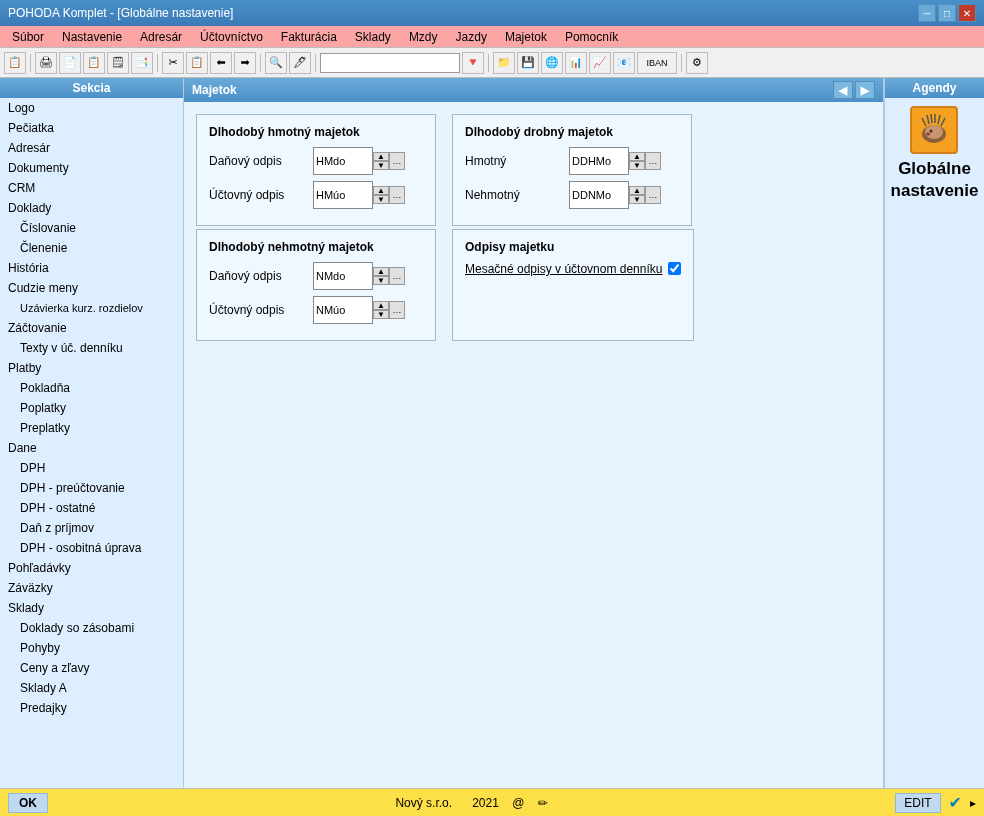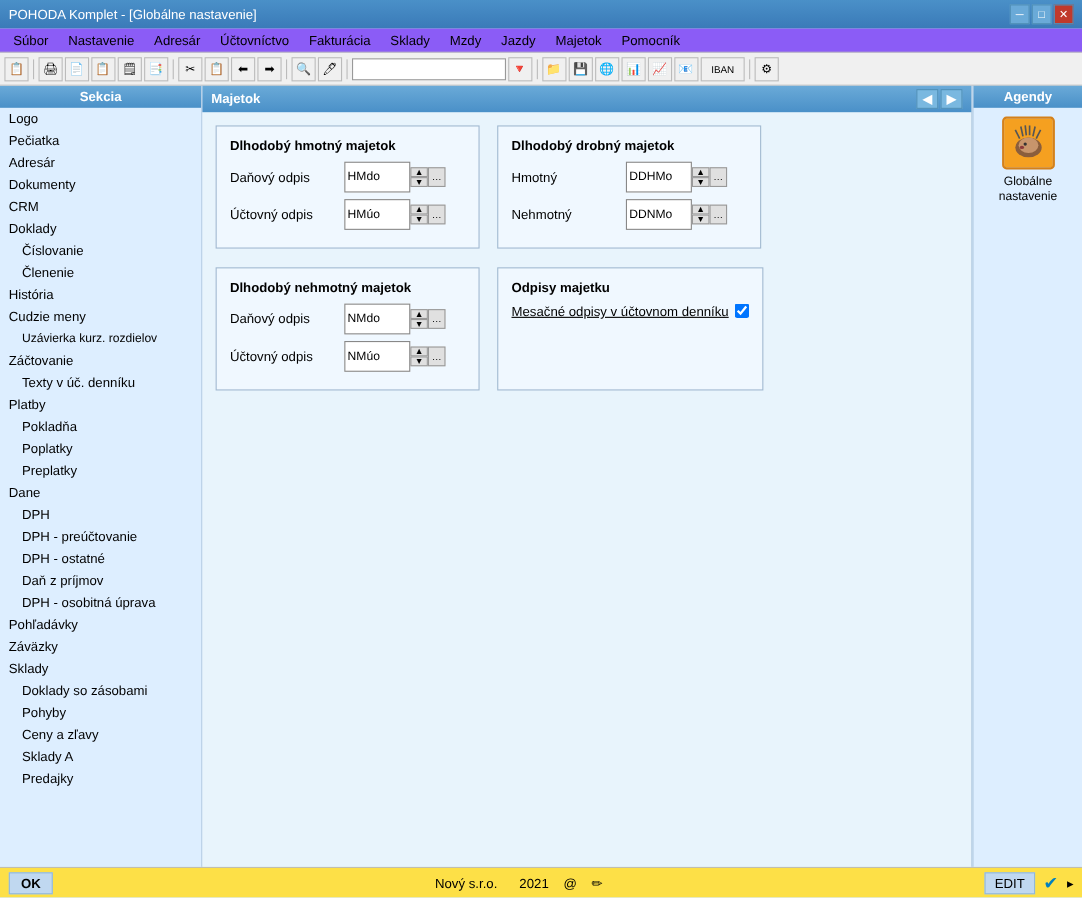--- a/index.html
+++ b/index.html
@@ -30,21 +30,21 @@
       border: 1px solid #5090b8;
       color: white;
       font-size: 10px;
       display: flex; align-items: center; justify-content: center;
       cursor: pointer;
     }
     .title-btn.close { background: #c0392b; }
 
     
     #menu-bar {
-      background: #8b5cf6;
+      background: #fca5a5;
       border-bottom: 1px solid #bbb;
       padding: 2px 4px;
       display: flex;
       gap: 2px;
       height: 22px;
       align-items: center;
     }
     .menu-item {
       padding: 2px 8px;
       cursor: pointer;
@@ -192,21 +192,21 @@
       font-size: 11px;
       text-align: center;
       margin-top: 4px;
       color: #000;
     }
 
     
     .section-group {
       display: flex;
       gap: 16px;
-      margin-bottom: 17px;
+      margin-bottom: 3px;
     }
     .section-box {
       border: 1px solid #a0b8d0;
       background: #f0f8ff;
       padding: 10px 12px;
       min-width: 240px;
     }
     .section-title {
       font-weight: bold;
       font-size: 12px;
@@ -524,21 +524,21 @@
             <line x1="20" y1="15" x2="19" y2="6" stroke="#555" stroke-width="1.5"></line>
             <line x1="23" y1="15" x2="23" y2="6" stroke="#555" stroke-width="1.5"></line>
             <line x1="26" y1="16" x2="28" y2="7" stroke="#555" stroke-width="1.5"></line>
             <line x1="29" y1="18" x2="33" y2="10" stroke="#555" stroke-width="1.5"></line>
 
             <circle cx="19" cy="23" r="1.5" fill="#333"></circle>
 
             <ellipse cx="16" cy="26" rx="2" ry="1.5" fill="#8B3A3A"></ellipse>
           </svg>
         </div>
-        <div id="agenda-label" style="font-size:11px;text-align:center;margin-top:4px;line-height:1.3;">Globálne<br>nastavenie</div>
+        <div id="agenda-label" style="font-size:17px;text-align:center;margin-top:4px;line-height:1.3;font-weight:bold;">Globálne<br>nastavenie</div>
       </div>
     </div>
 
   </div>
 </div>
 
 <div id="status-bar">
   <div class="status-ok">OK</div>
   <div class="status-mid">
     <span>Nový s.r.o.</span>

